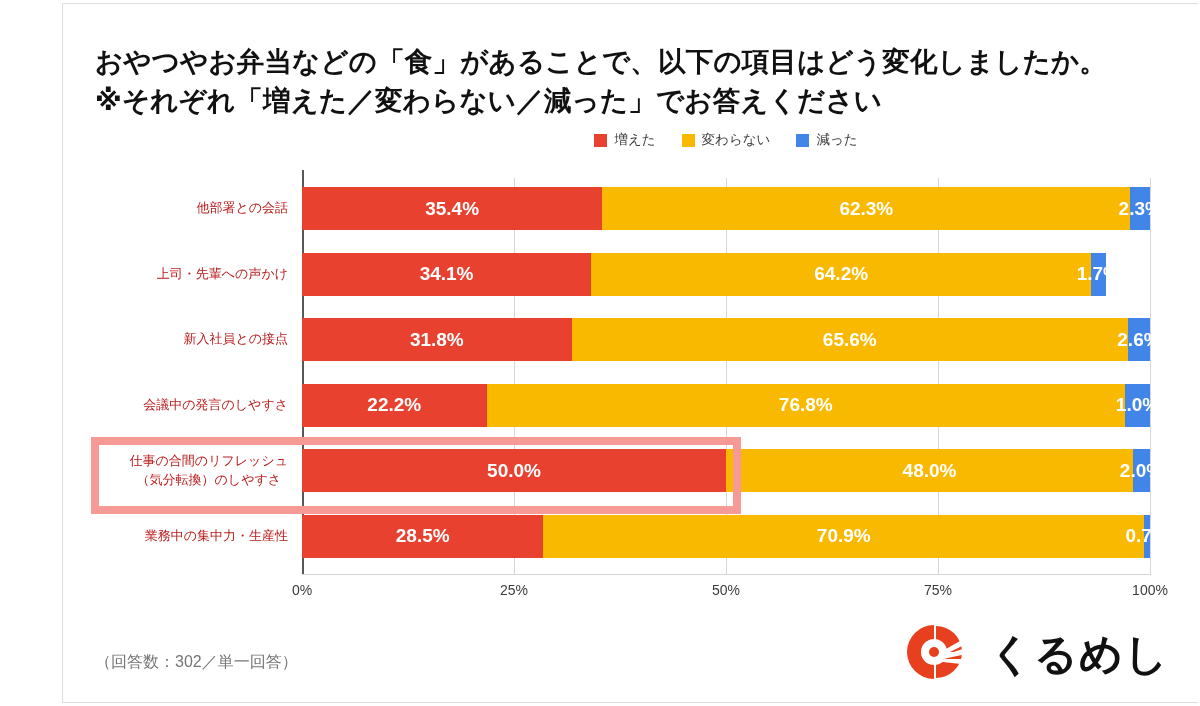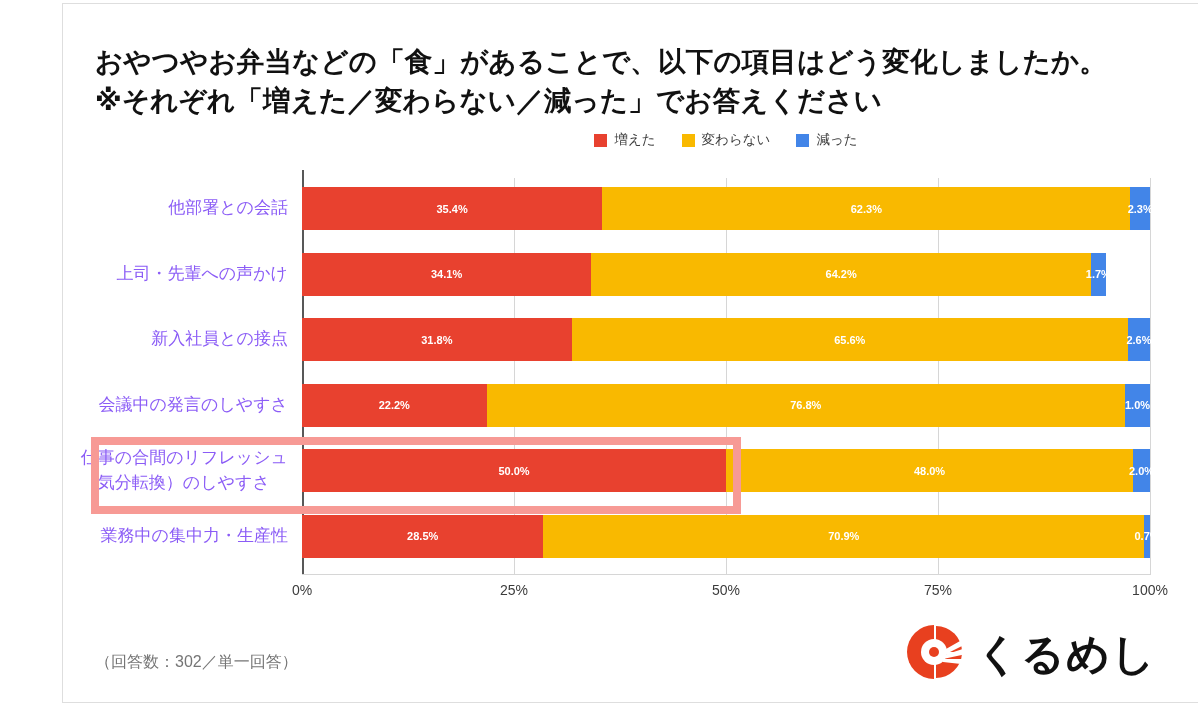--- a/index.html
+++ b/index.html
@@ -118,21 +118,21 @@
   .seg {
     height: 100%;
     display: flex;
     align-items: center;
     justify-content: center;
     box-sizing: border-box;
     overflow: visible;
     position: relative;
   }
   .seg-label {
-    font-size: 11px;
+    font-size: 19px;
     font-weight: bold;
     color: #ffffff;
     white-space: nowrap;
     position: relative;
     z-index: 3;
   }
   .seg.dec .seg-label {
     position: absolute;
     left: 50%;
     transform: translateX(-50%);
@@ -141,23 +141,23 @@
     position: absolute;
     left: 0;
     top: 178px;
     width: 1200px;
     height: 397px;
   }
   .cat-label-box {
     position: absolute;
     left: 0;
     width: 288px;
-    text-align: left;
-    font-size: 17px;
-    color: #8b5cf6;
+    text-align: center;
+    font-size: 13px;
+    color: #b91c1c;
     line-height: 1.42;
     white-space: pre-line;
     display: flex;
     align-items: center;
     justify-content: flex-end;
     height: 43px;
   }
 
   
   #xaxis {
@@ -200,21 +200,21 @@
   }
 
   
   #logo {
     position: absolute;
     left: 905px;
     top: 625px;
     height: 58px;
     display: flex;
     align-items: center;
-    gap: 5px;
+    gap: 18px;
   }
   #logo-text {
     font-size: 43px;
     font-weight: bold;
     color: #111111;
     letter-spacing: 1px;
     line-height: 1;
   }
 </style>
 </head>

